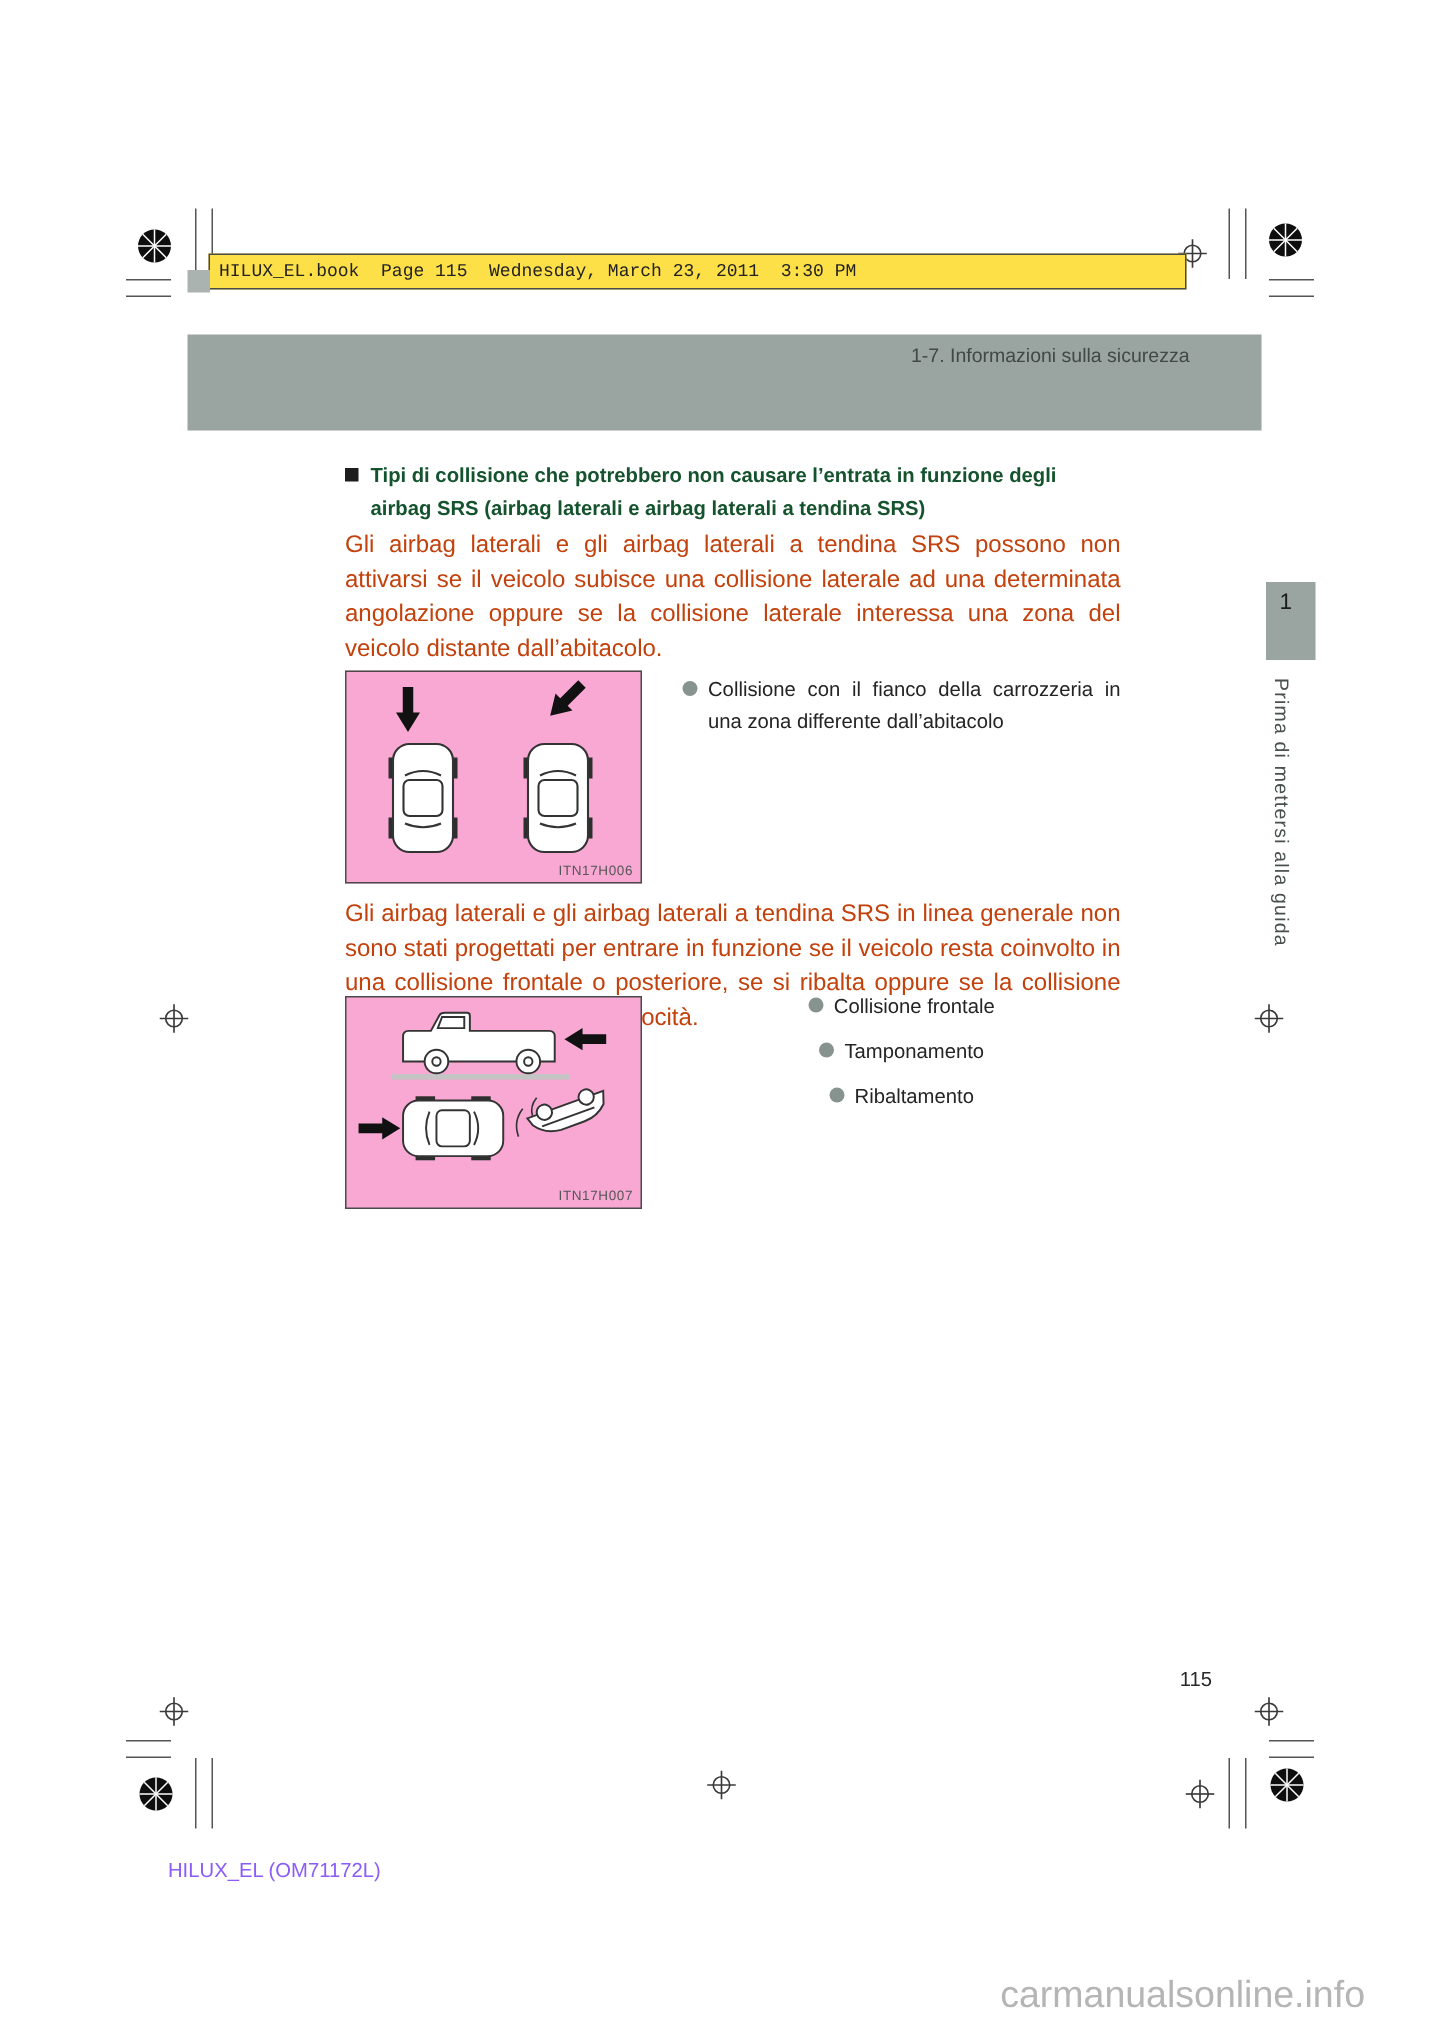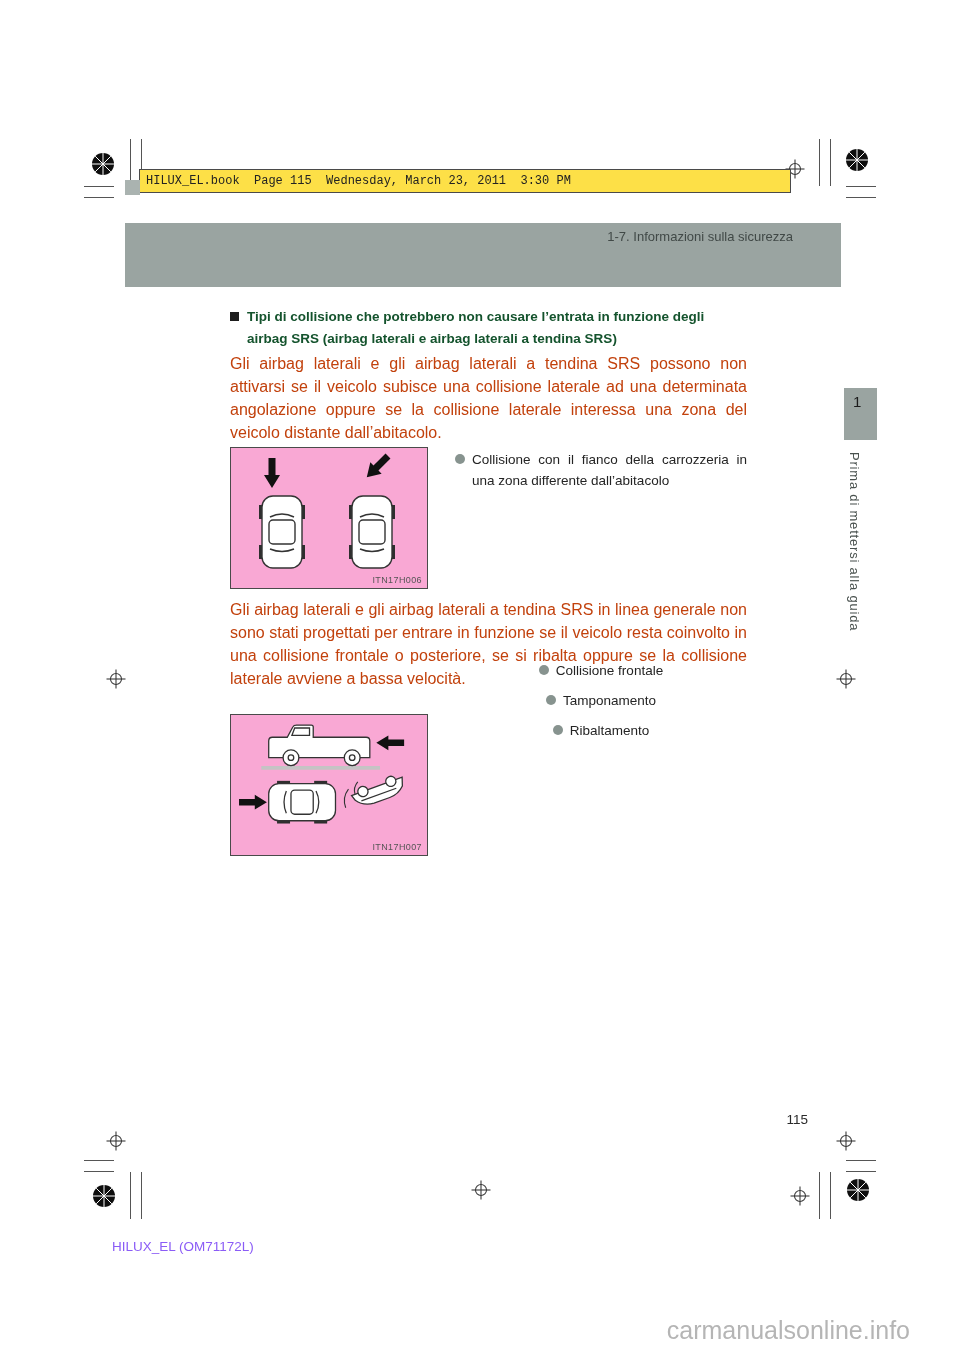--- a/index.html
+++ b/index.html
@@ -187,21 +187,21 @@
 
 <div class="blist" style="top:449px;">
   <div class="bitem">
     <span class="dot"></span>
     <span class="btext">Collisione con il fianco della carrozzeria in una zona differente dall’abitacolo</span>
   </div>
 </div>
 
 <div class="para" style="left:230px;top:598px;">Gli airbag laterali e gli airbag laterali a tendina SRS in linea generale non sono stati progettati per entrare in funzione se il veicolo resta coinvolto in una collisione frontale o posteriore, se si ribalta oppure se la collisione laterale avviene a bassa velocità.</div>
 
-<div class="figbox" style="top:714px;">
+<div class="figbox" style="top:664px;">
   <svg class="figsvg" viewBox="0 0 194 138">
     <rect x="24" y="55" width="128" height="4" fill="#c4c4c4"></rect>
     <g stroke="#333" fill="#fff" stroke-width="1.4">
       <path d="M32,46 L32,28 Q32,24 36,24 L52,24 L58,13 Q59,11 62,11 L78,11 Q80,11 80,13 L80,24 L137,24 Q141,24 141,28 L141,46 Z"></path>
       <path d="M60,14 L57,22 L76,22 L76,14 Z"></path>
       <circle cx="56" cy="46" r="8.5"></circle>
       <circle cx="56" cy="46" r="3"></circle>
       <circle cx="122" cy="46" r="8.5"></circle>
       <circle cx="122" cy="46" r="3"></circle>
     </g>

